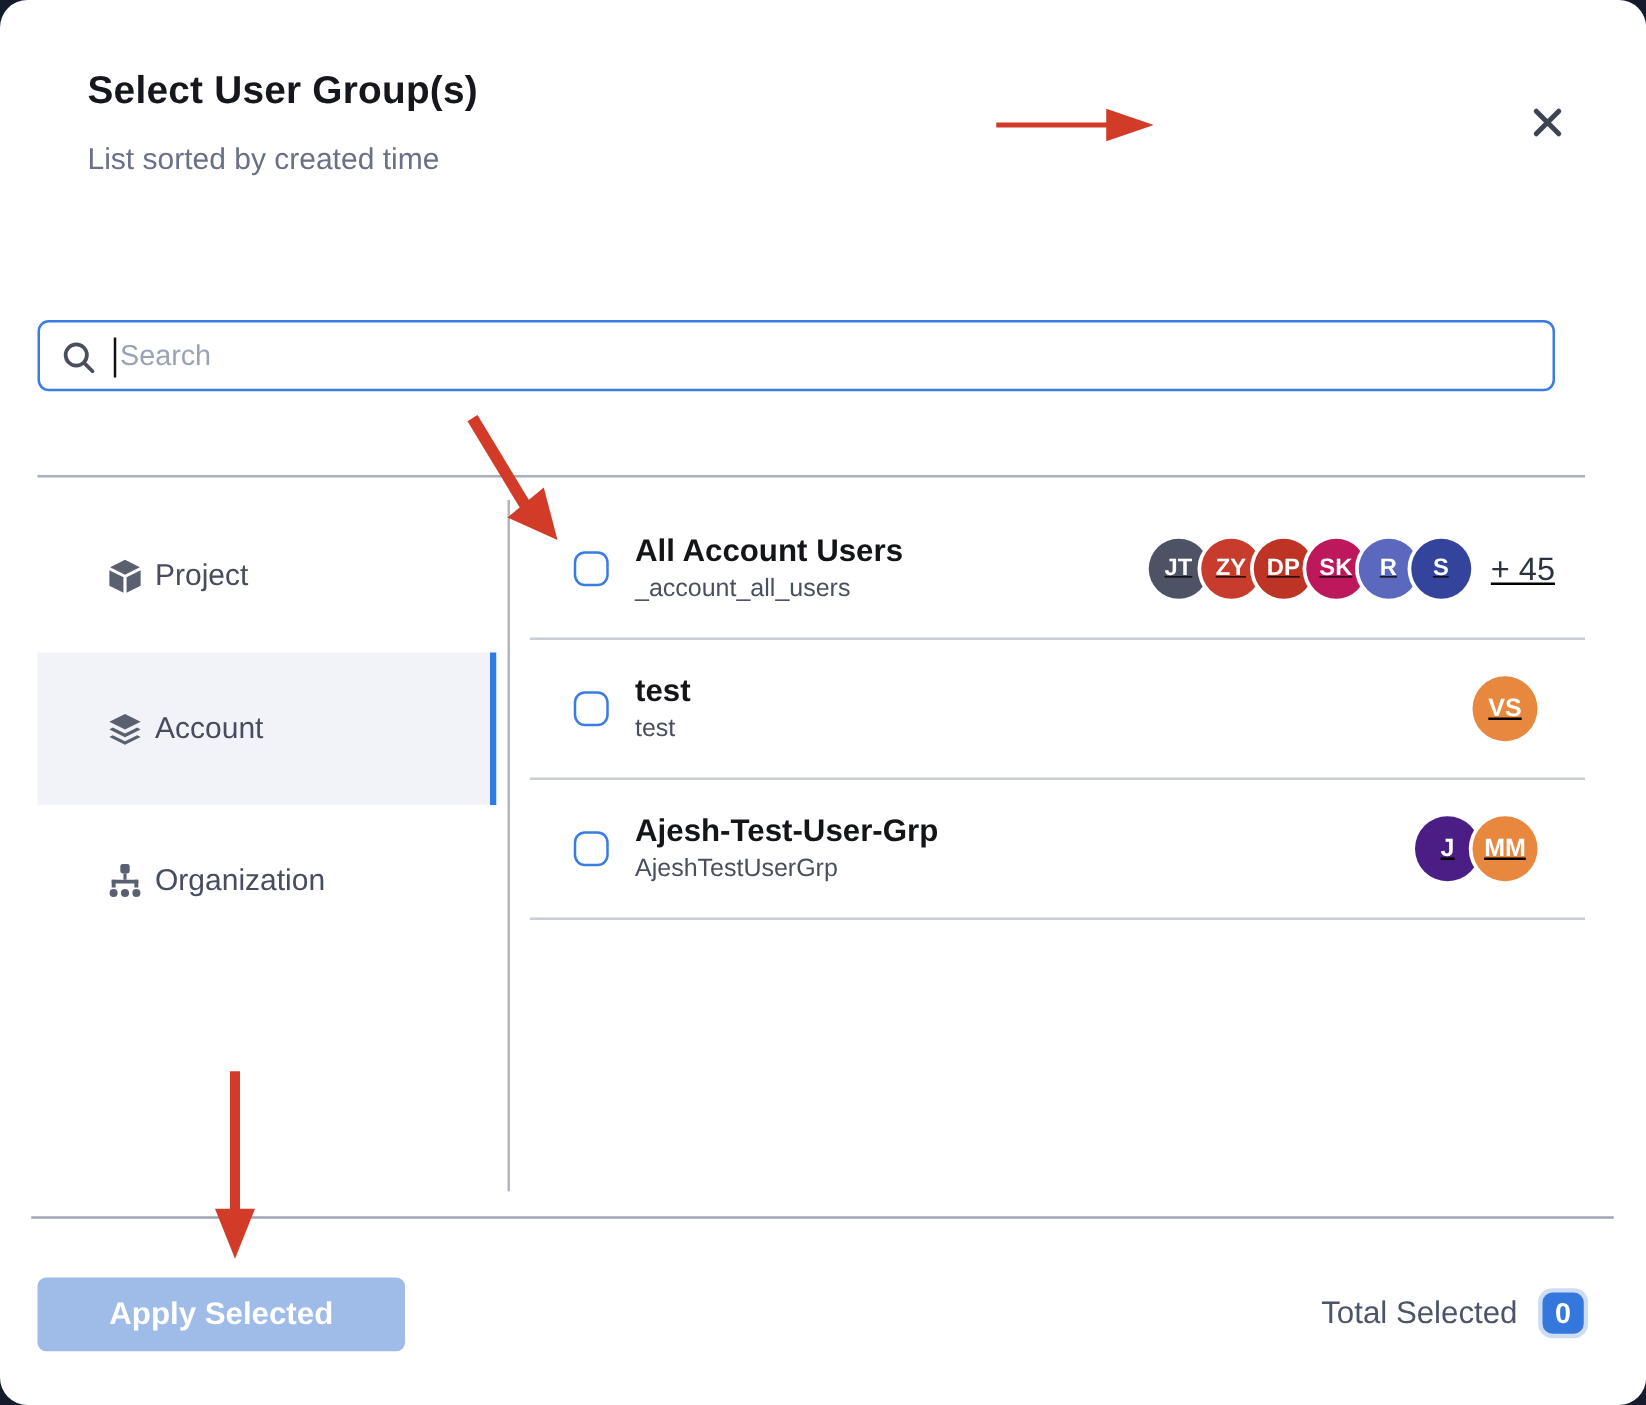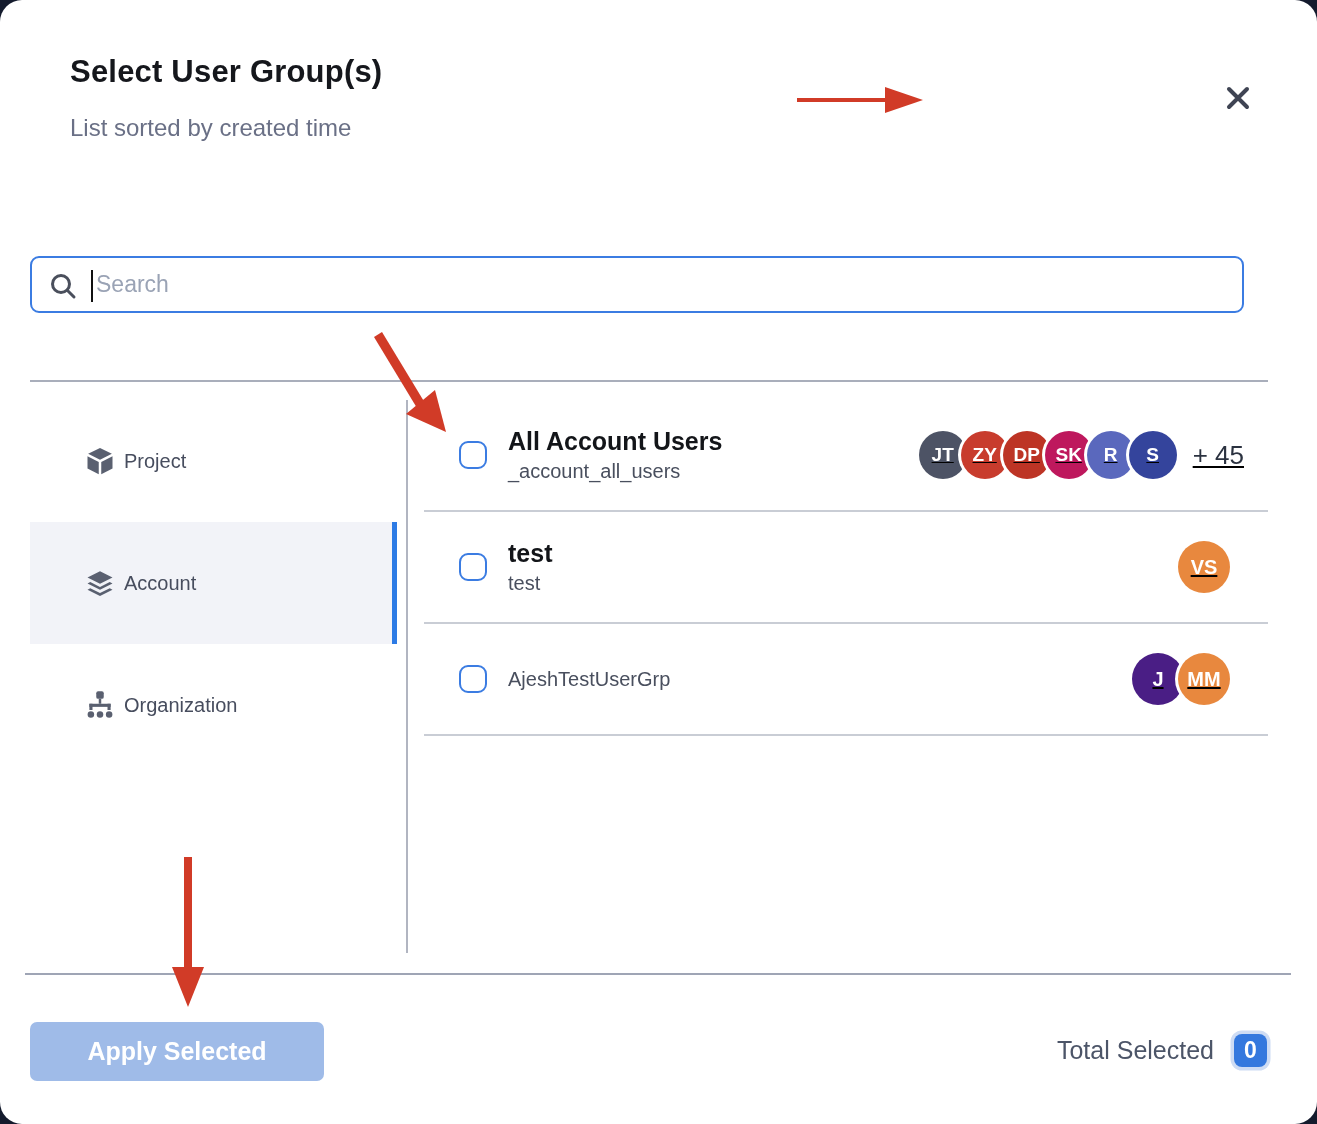--- a/index.html
+++ b/index.html
@@ -27,21 +27,21 @@
   .search-box input::placeholder { color:#9AA3B5; }
 
   
   .hdiv-top { position:absolute; left:30px; top:380px; width:1238px; height:2px; background:#A9AEBB; }
   .vdiv { position:absolute; left:406px; top:400px; width:2px; height:553px; background:#B1B5C1; }
   .hdiv-bottom { position:absolute; left:25px; top:973px; width:1266px; height:2px; background:#9FA5B5; }
 
   
   .sidebar { position:absolute; left:30px; top:400px; width:367px; }
   .side-item { height:122px; display:flex; align-items:center; gap:9px; padding-left:55px;
-               font-size:20px; color:#474D5E; cursor:pointer; position:relative; }
+               font-size:24px; color:#474D5E; cursor:pointer; position:relative; }
   .side-item .icon { width:30px; height:30px; color:#5A6070; flex:0 0 auto; }
   .side-item.selected { background:#F2F3F8; }
   .side-item.selected::after { content:""; position:absolute; right:0; top:0; width:5px; height:100%; background:#2D7BE5; }
 
   
   .group-list { position:absolute; left:424px; top:400px; width:844px; }
   .group-row { height:112px; display:flex; align-items:center; padding:0 24px 0 35px;
                border-bottom:2px solid #C9CDD5; cursor:pointer; }
   .checkbox { width:28px; height:28px; border:2.5px solid #3B7CE2; border-radius:9px; background:#fff; flex:0 0 auto; }
   .row-text { margin-left:21px; }
@@ -161,20 +161,21 @@
           <div class="row-id">test</div>
         </span>
         <span class="avatar-stack row2-pad">
           <span class="avatar lg" style="background: rgb(232, 136, 62);">VS</span>
         </span>
       </div>
 
       <div class="group-row">
         <span class="checkbox"></span>
         <span class="row-text">
+          <div class="row-name">Ajesh-Test-User-Grp</div>
           <div class="row-id">AjeshTestUserGrp</div>
         </span>
         <span class="avatar-stack row2-pad">
           <span class="avatar lg" style="background: rgb(74, 30, 133);">J</span>
           <span class="avatar lg" style="background: rgb(232, 136, 62);">MM</span>
         </span>
       </div>
 
     </div>
 

